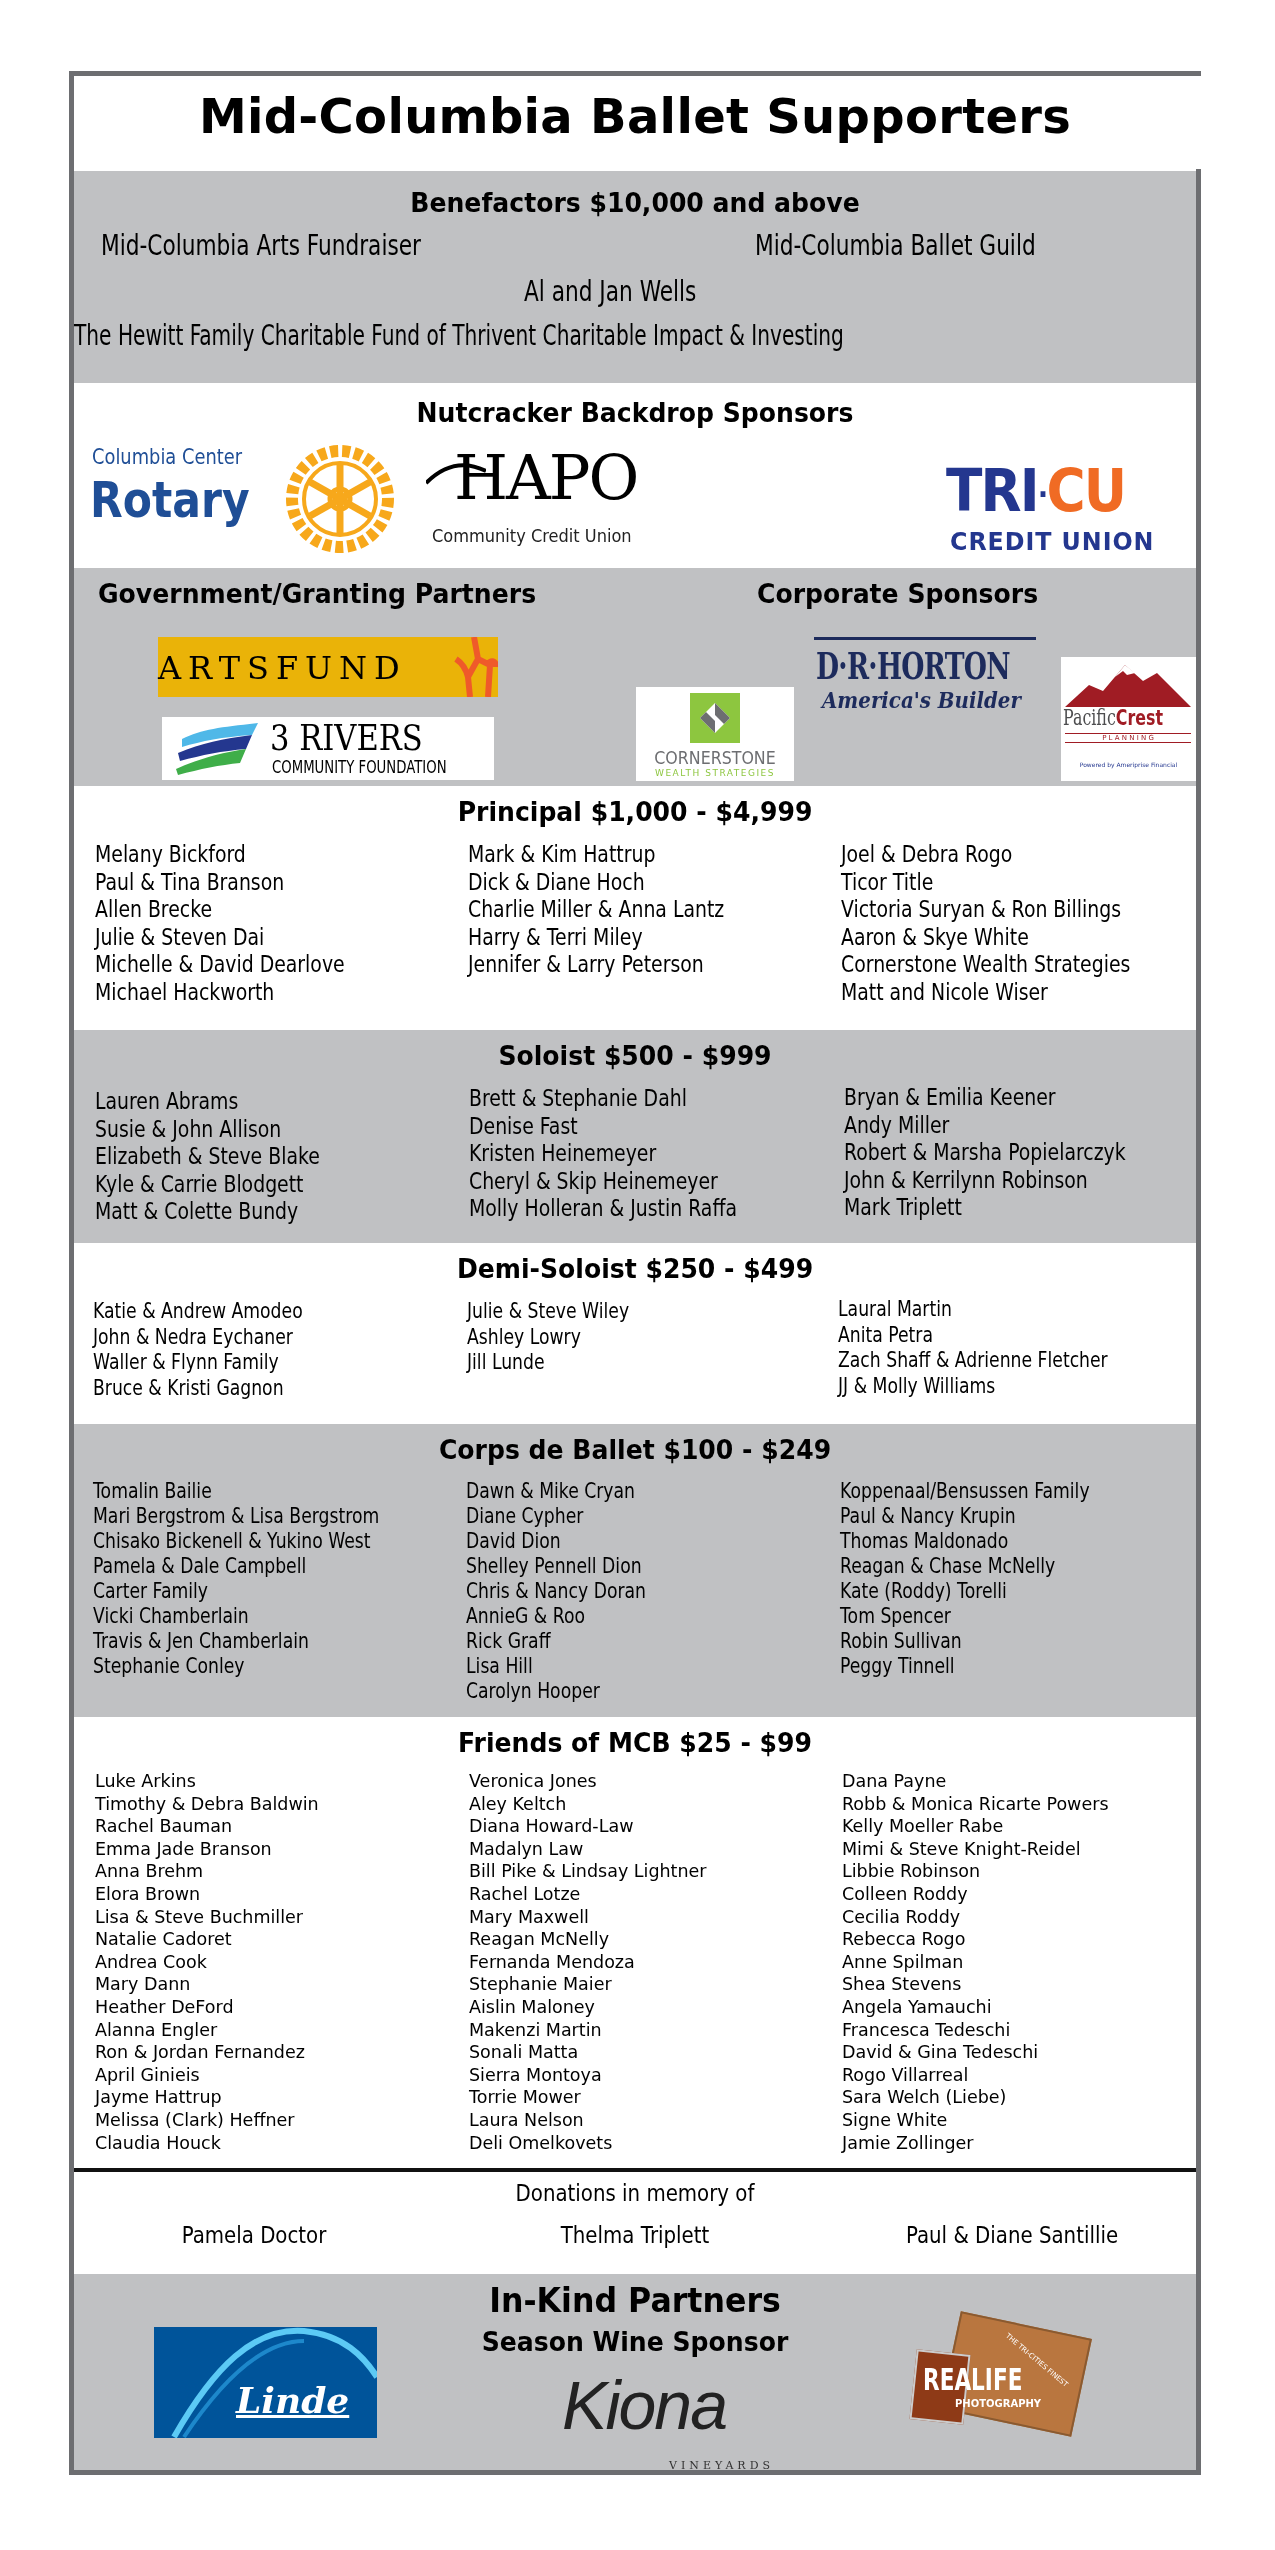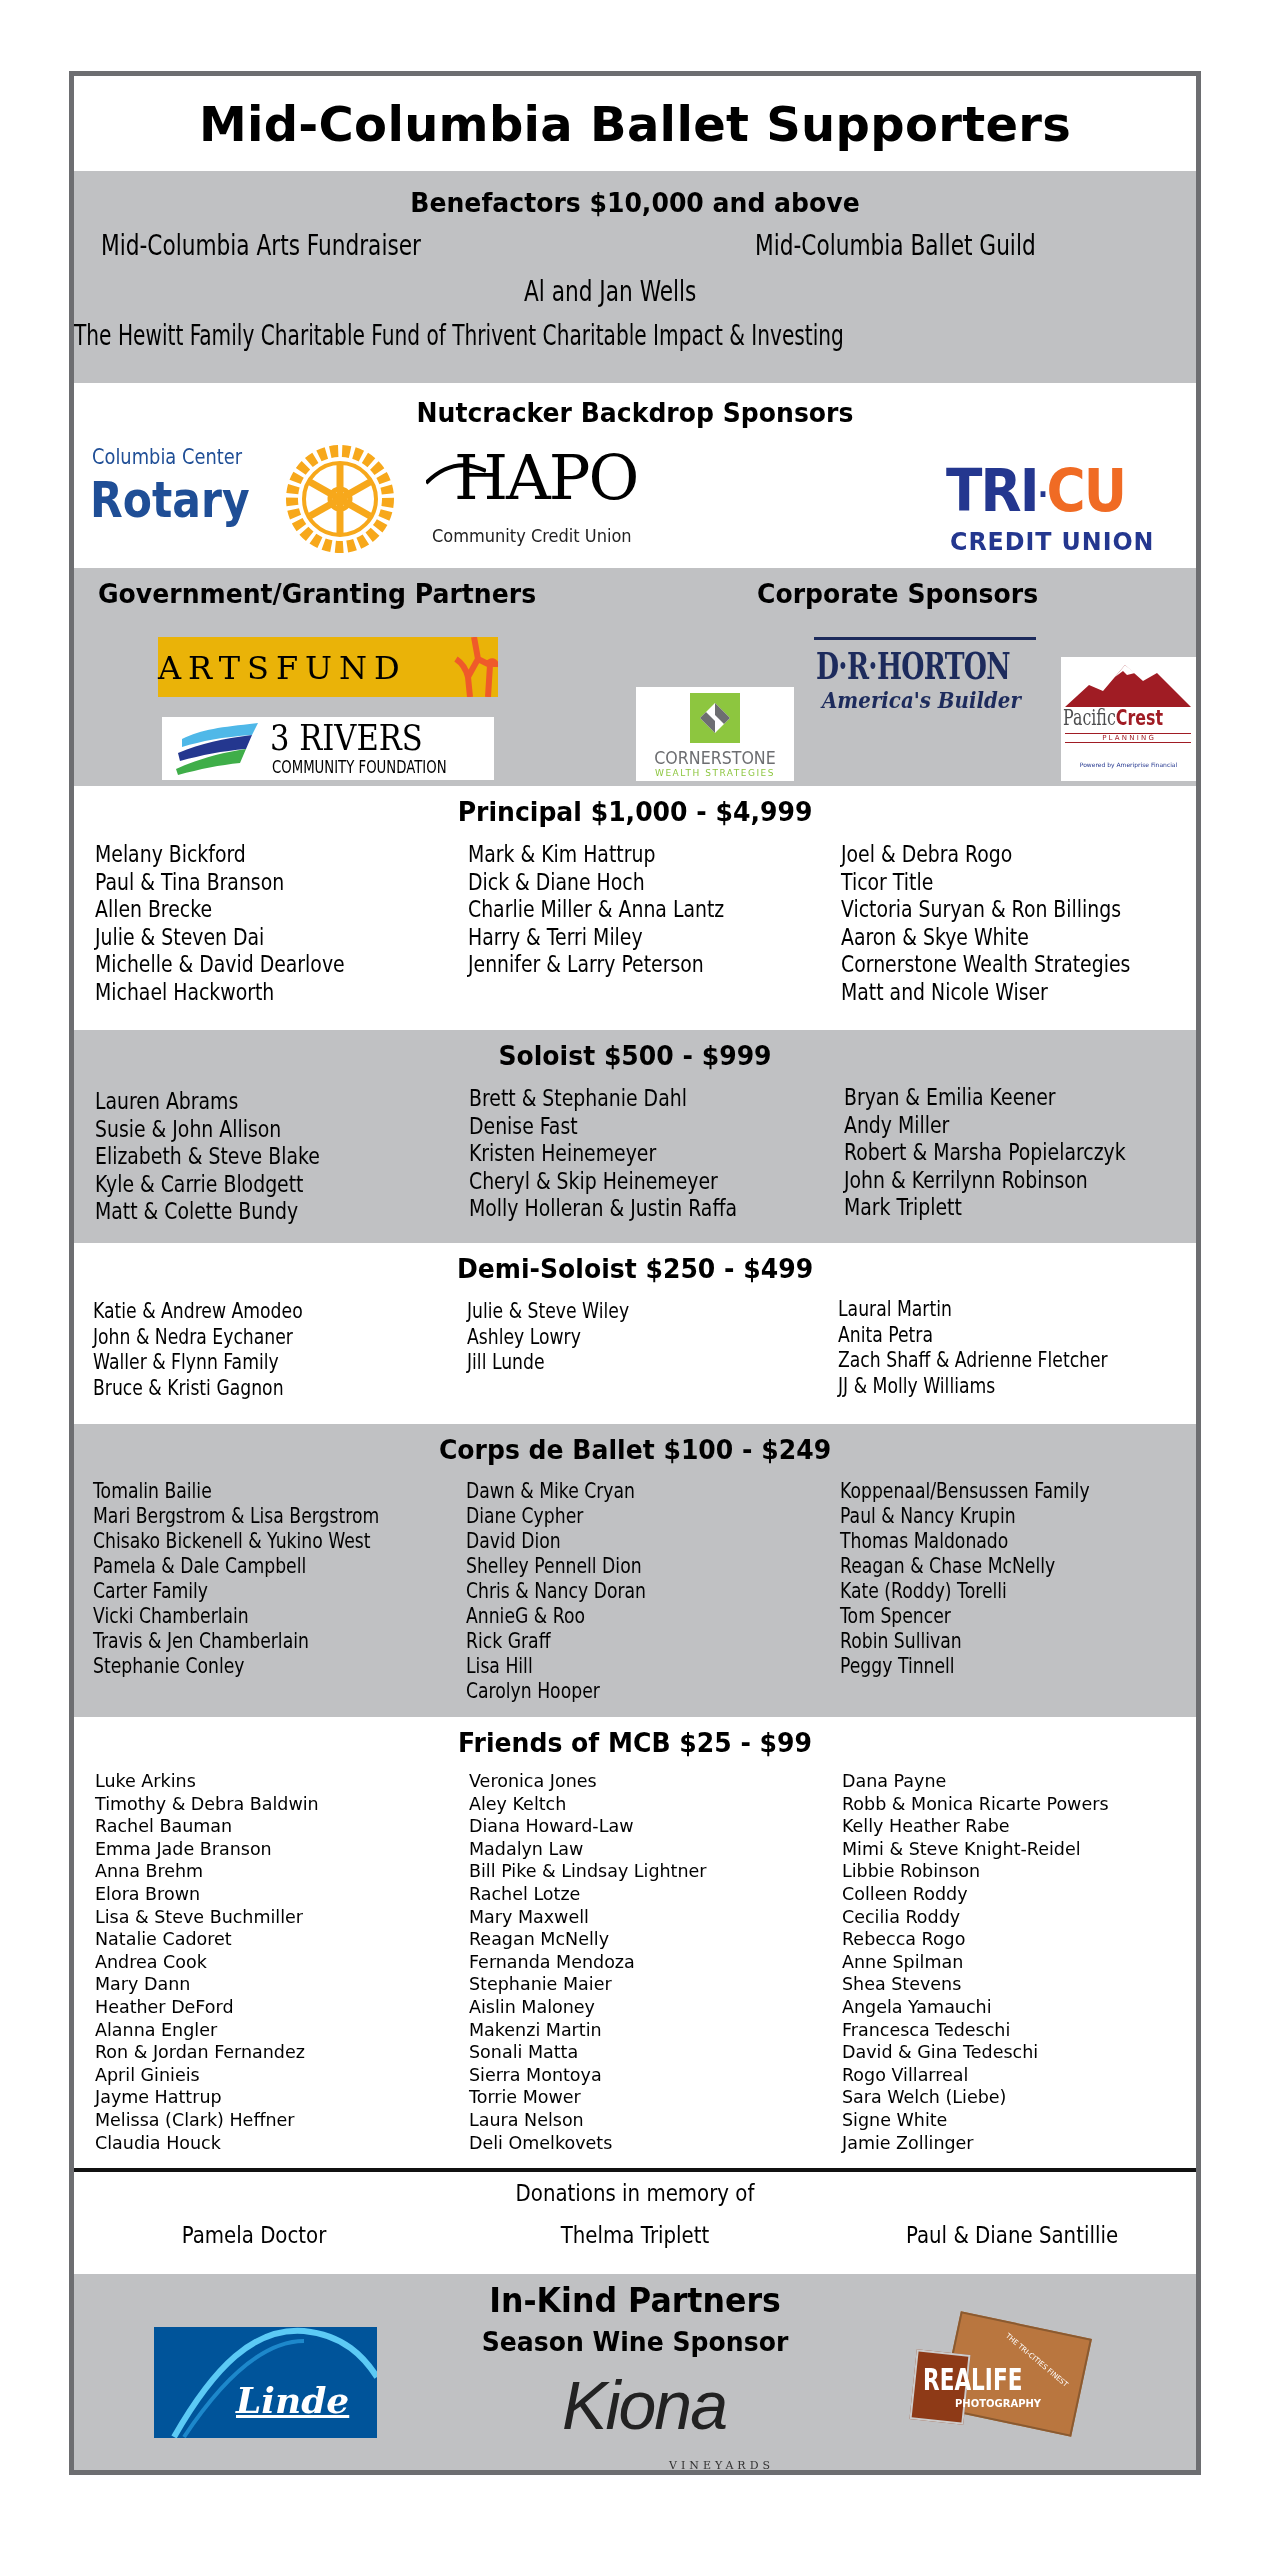--- a/index.html
+++ b/index.html
@@ -17,21 +17,21 @@
   .tier.friends .col { font-size:17.5px; line-height:22.6px; transform:none; }
   .logo { position:absolute; }
   .memory { position:absolute; font-size:23px; transform:scaleX(0.86); transform-origin:center top; text-align:center; white-space:nowrap; }
   .divider { position:absolute; left:0; width:1122px; height:4px; background:#111; }
 </style>
 </head>
 <body>
 
 <div class="frame">
 
-  <div class="band white" style="top:8px;height:93px;">
+  <div class="band white" style="top:0;height:93px;padding-left:16px;">
     <div class="title">Mid-Columbia Ballet Supporters</div>
   </div>
 
   <div class="band gray" style="top:95px;height:212px;">
     <div class="h2" style="top:16px;">Benefactors $10,000 and above</div>
     <div class="bigname" style="left:27px;top:58px;">Mid-Columbia Arts Fundraiser</div>
     <div class="bigname" style="left:681px;top:58px;">Mid-Columbia Ballet Guild</div>
     <div class="bigname" style="left:450px;top:104px;">Al and Jan Wells</div>
     <div class="bigname" style="left:0px;top:148px;transform:scaleX(0.80);">The Hewitt Family Charitable Fund of Thrivent Charitable Impact &amp; Investing</div>
   </div>
@@ -266,21 +266,21 @@
         <div>Makenzi Martin</div>
         <div>Sonali Matta</div>
         <div>Sierra Montoya</div>
         <div>Torrie Mower</div>
         <div>Laura Nelson</div>
         <div>Deli Omelkovets</div>
       </div>
     <div class="col" style="left:768px;top:53px;">
         <div>Dana Payne</div>
         <div>Robb &amp; Monica Ricarte Powers</div>
-        <div>Kelly Heather Rabe</div>
+        <div>Kelly Moeller Rabe</div>
         <div>Mimi &amp; Steve Knight-Reidel</div>
         <div>Libbie Robinson</div>
         <div>Colleen Roddy</div>
         <div>Cecilia Roddy</div>
         <div>Rebecca Rogo</div>
         <div>Anne Spilman</div>
         <div>Shea Stevens</div>
         <div>Angela Yamauchi</div>
         <div>Francesca Tedeschi</div>
         <div>David &amp; Gina Tedeschi</div>

